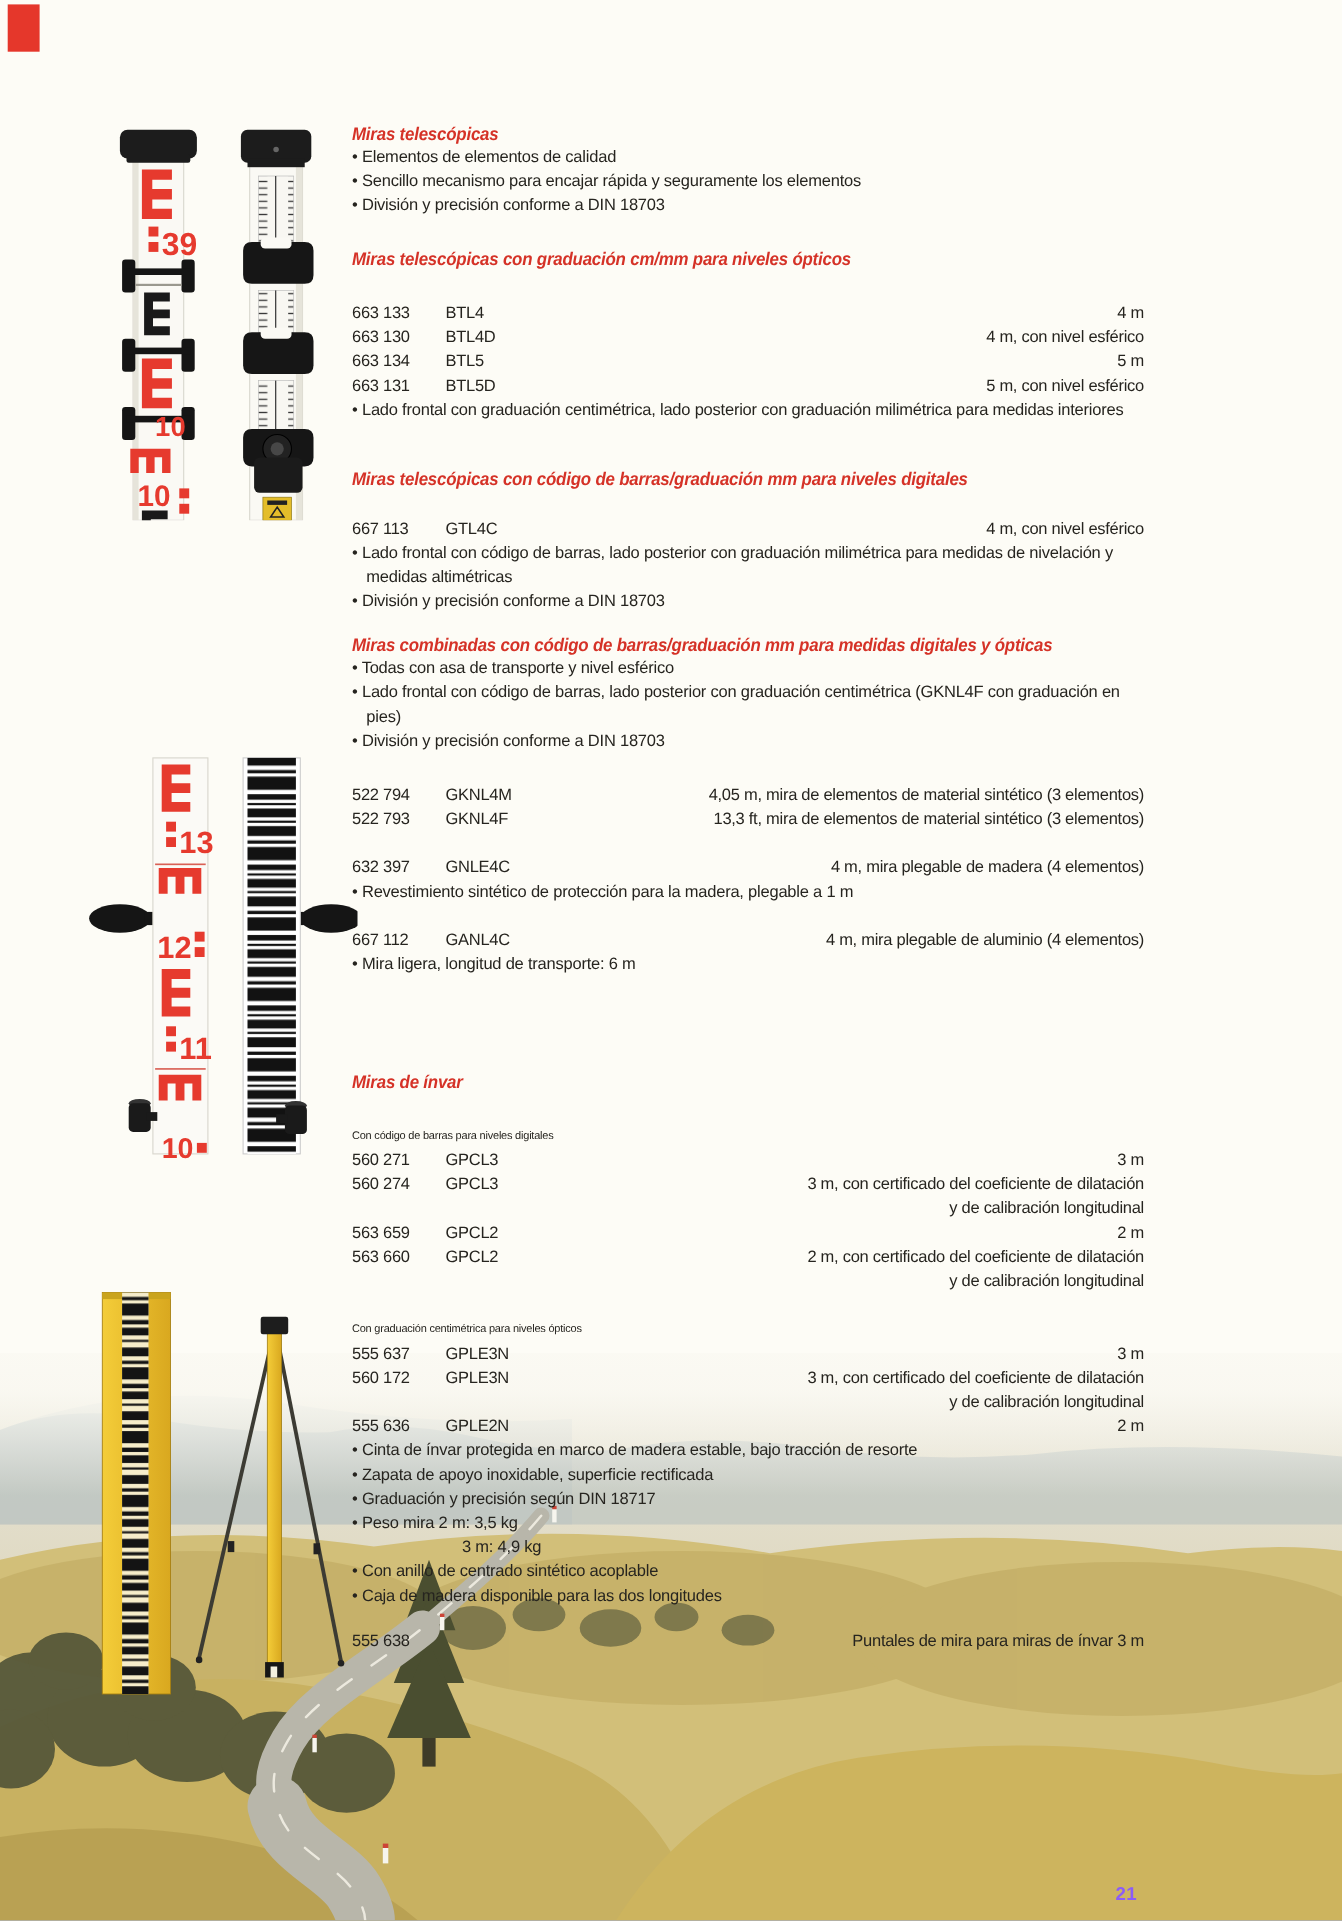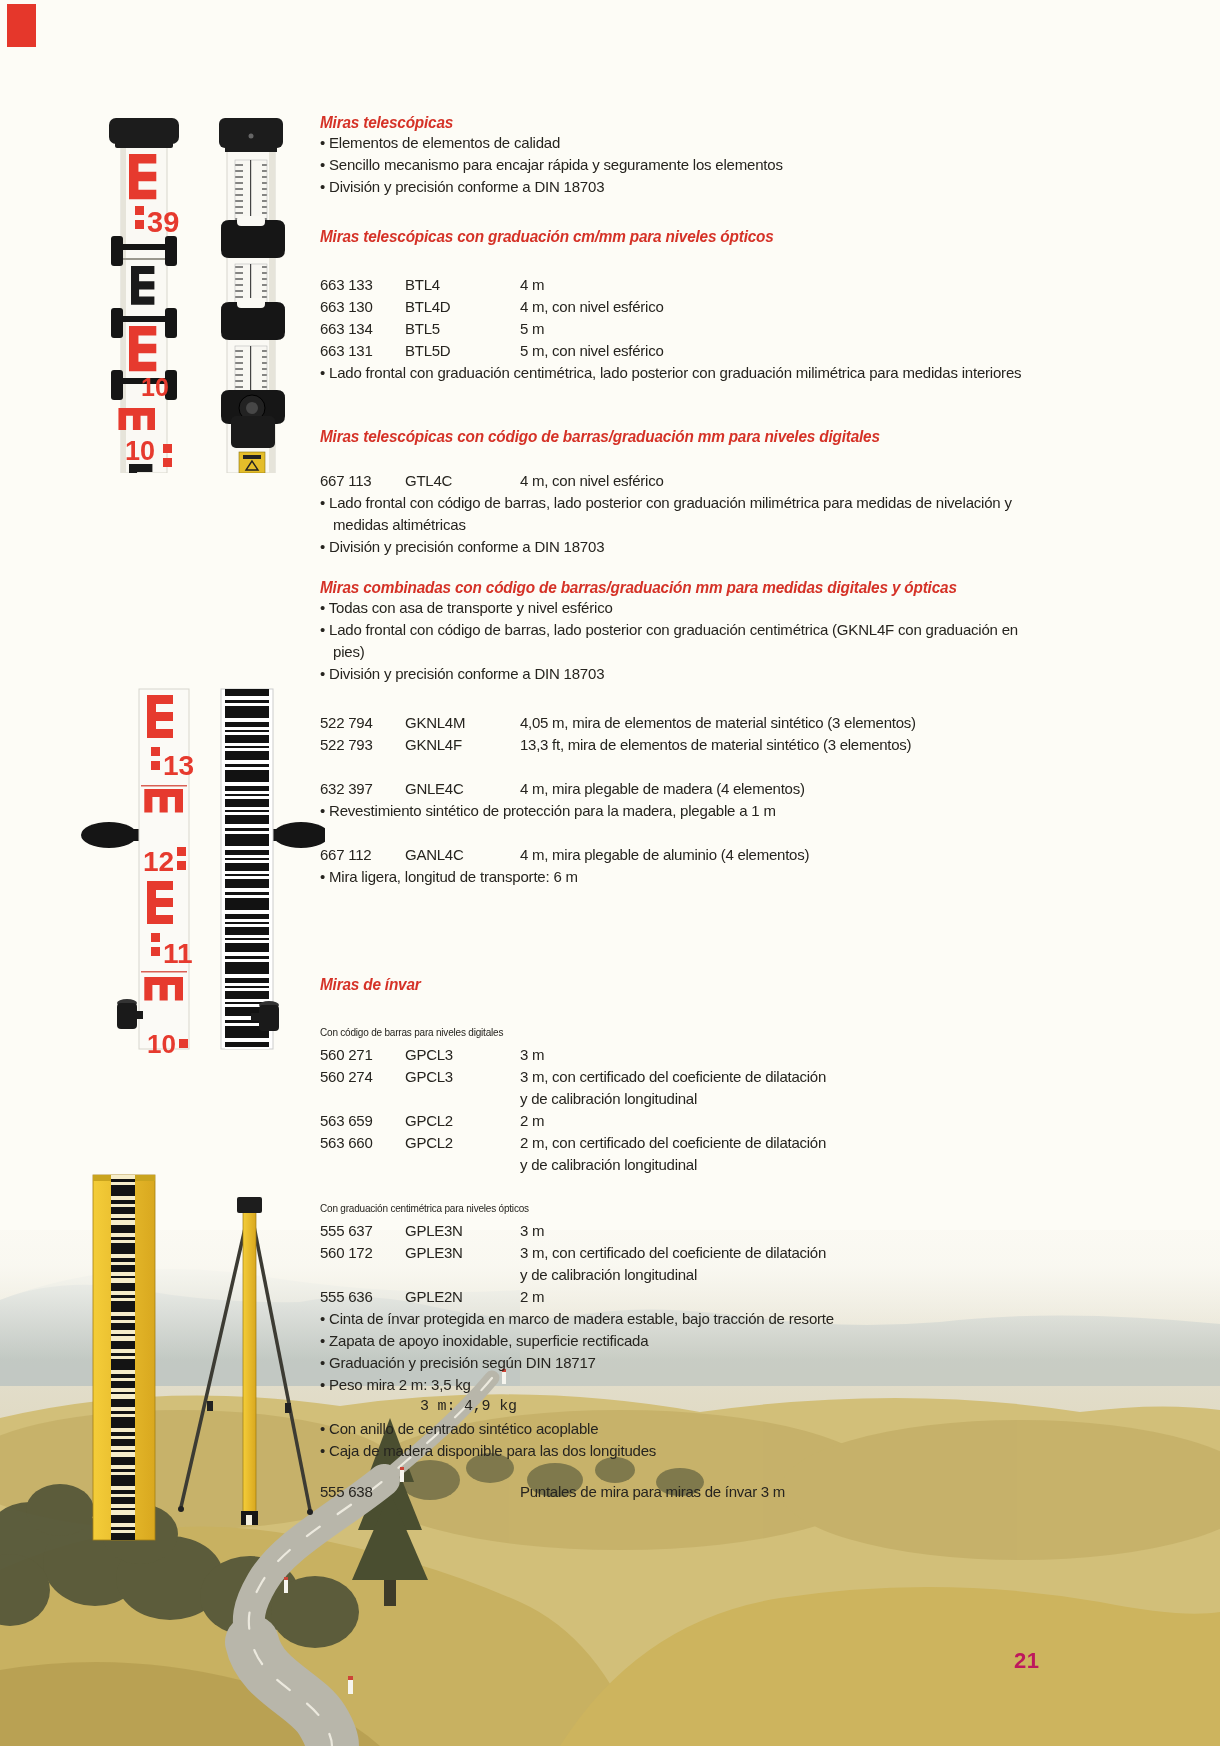--- a/index.html
+++ b/index.html
@@ -13,34 +13,34 @@
   #textcol{position:absolute;left:320px;top:100px;width:720px;z-index:10;}
   .red-head{
     color:#d53227;font-weight:bold;font-style:italic;font-size:16.5px;line-height:20px;
     transform:scaleX(.93);transform-origin:left center;white-space:nowrap;margin:0;
     letter-spacing:-.2px;
   }
   .sub-head{font-weight:normal;font-size:10px;line-height:22px;letter-spacing:-.2px;margin:0;}
   ul.bullets{list-style:none;margin:0;padding:0;font-size:15px;line-height:22px;letter-spacing:-.2px;}
   ul.bullets li{padding-left:13px;text-indent:-13px;}
   ul.bullets li::before{content:"• ";}
-  ul.bullets li.noglyph{padding-left:100px;text-indent:0;font-family:Liberation Mono, monospace;}
+  ul.bullets li.noglyph{padding-left:100px;text-indent:0;}
   ul.bullets li.noglyph::before{content:"";}
   .prod-table{margin:0;}
   .row{display:grid;grid-template-columns:85px 115px 1fr;font-size:15px;line-height:22px;
        font-weight:normal;letter-spacing:-.25px;}
-  .row .desc{white-space:pre-line;}
+  .row .desc{white-space:pre-line;text-align:right;}
   
   .mt12{margin-top:12px}.mt28{margin-top:28px}.mt10{margin-top:10px}
   .mt42{margin-top:42px}.mt24{margin-top:24px}.mt19{margin-top:19px}.mt27{margin-top:27px}
   .mt22{margin-top:22px}.mt86{margin-top:86px}.mt13{margin-top:13px}.mt0{margin-top:0}
   
   #bleed-mark{position:absolute;left:7px;top:4px;width:29px;height:43px;background:#e5372b;z-index:4;}
-  #pagenum{position:absolute;left:1014px;top:1648px;font-size:22px;font-weight:600;
-           letter-spacing:.5px;color:#be185d;z-index:12;}
+  #pagenum{position:absolute;left:1014px;top:1712px;font-size:17px;font-weight:600;
+           letter-spacing:.5px;color:#8b5cf6;z-index:12;}
   .imgsvg{position:absolute;z-index:5;}
   #landscape{position:absolute;left:0;top:1150px;width:1220px;height:596px;z-index:1;}
   #invar-group{z-index:6;}
   svg text{font-family:"Liberation Sans","DejaVu Sans",sans-serif;}
 </style>
 </head>
 <body>
 
 <div id="page">
 

